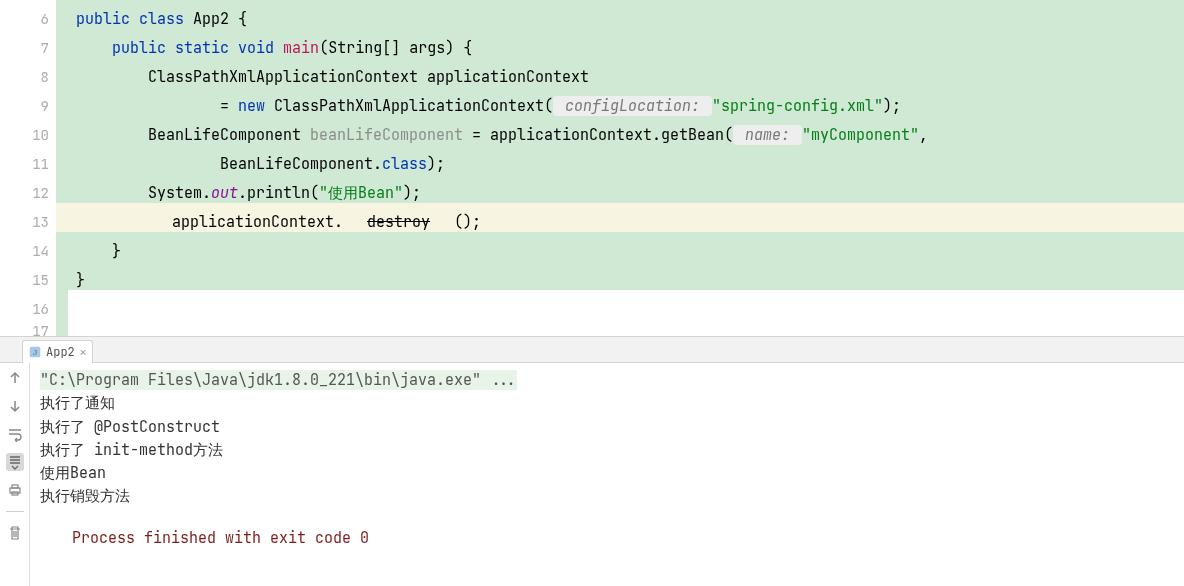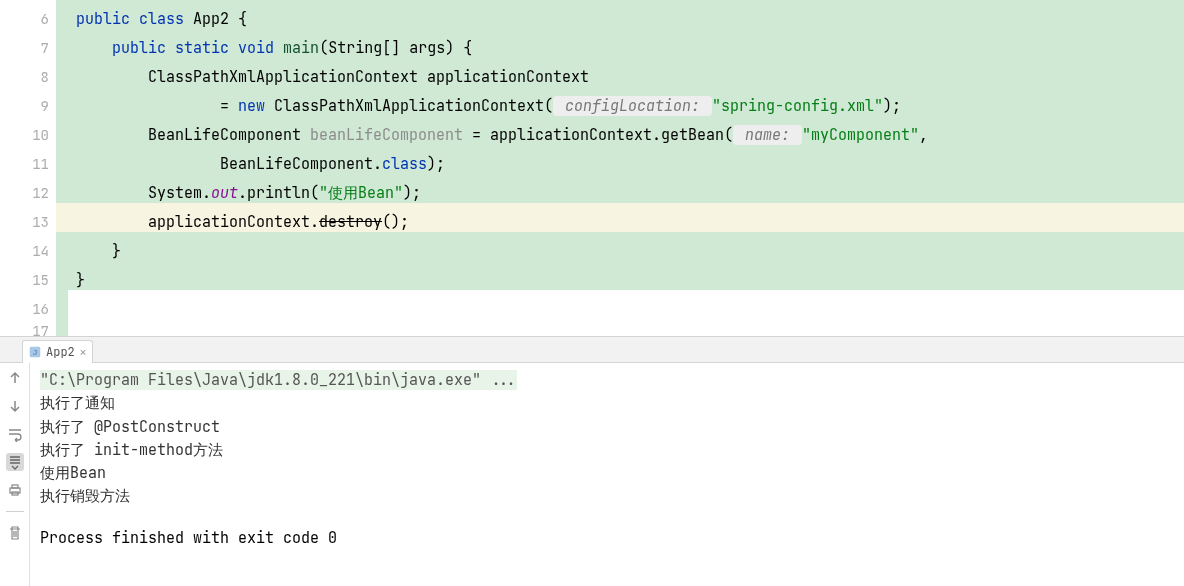--- a/index.html
+++ b/index.html
@@ -3,45 +3,45 @@
 <meta charset="utf-8">
 <style>
   * { margin: 0; padding: 0; box-sizing: border-box; }
   html, body { width: 1184px; height: 586px; font-family: "JetBrains Mono", Menlo, Consolas, monospace; font-size: 15px; background: #fff; overflow: hidden; }
   .editor-area { display: flex; height: 337px; border-bottom: 1px solid #d4d4d4; }
   .gutter { width: 56px; background: #fff; border-right: 1px solid transparent; padding-top: 4px; }
   .gutter-line { display: flex; align-items: center; justify-content: flex-end; height: 29px; padding-right: 6px; color: #adadad; font-size: 14px; position: relative; }
   .code-col { flex: 1; position: relative; }
   .code-line { height: 29px; display: flex; align-items: flex-end; padding-left: 20px; white-space: pre; position: relative; }
   .hl-green-block { background: #cfe9d4; }
-  .hl-yellow { background: #f7f4e1; }
+  .hl-yellow { background: #f7f4e1; gap: 24px; }
   .left-bar   { position:absolute; left:0; top:0; bottom:0; width:12px; background:#cfe9d4; border-right:1px solid #cfe9d4;}
   .kw { color:#0033b3; }
   .cls { color:#000; }
-  .mth { color:#14532d; }
+  .mth { color:#be185d; }
   .str { color:#067d17; }
   .cmt { color:#8c8c8c; font-style:italic;}
   .param-hint { color:#787878; background:#eeeeee; border-radius:4px; padding:0 3px; font-style:italic;}
   .field-italic { color:#871094; font-style:italic;}
   .var-gray { color:#8c8c8c; }
   .strike { text-decoration: line-through; }
   .console-tabs { height: 26px; background:#f2f2f2; border-bottom:1px solid #d4d4d4; display:flex; align-items:center; padding-left:22px; width:100%; position:absolute; top:337px;}
   .tab { display:flex; align-items:center; gap:5px; background:#fff; border:1px solid #d4d4d4; border-bottom:none; padding:3px 6px 3px 6px; font-size:12px; color:#555; border-radius:3px 3px 0 0; margin-top:4px;}
   .tab-close { color:#999; font-size:11px; cursor:pointer;}
   .tab-icon { width:12px; height:12px; display:inline-block; }
   .tab-icon svg { width:100%; height:100%; }
 
   .console-body { display:flex; margin-top:26px; width:100%; height:223px;}
   .console-toolbar { width:30px; background:#fff; border-right:1px solid #e0e0e0; display:flex; flex-direction:column; align-items:center; padding-top:6px; gap:10px;}
   .tool-btn { width:18px; height:18px; color:#6e6e6e; display:flex; align-items:center; justify-content:center; cursor:pointer;}
   .tool-btn svg { width:16px; height:16px; }
   .tool-sep { width:18px; height:1px; background:#d0d0d0; margin:2px 0;}
   .console-out { flex:1; padding:6px 8px 6px 10px; font-size:15px; line-height:1.55; color:#333; background:#fff; overflow:hidden;}
   .cmd-line { background:#e8f4e8; display:inline; color:#555;}
-  .exit-line { color:#000000; margin-top:18px; display:block;}
+  .exit-line { color:#7f1d1d; margin-top:18px; display:block;margin-left:32px;}
 </style>
 </head>
 <body>
 
 <div class="editor-area">
   <div class="gutter">
     <div class="gutter-line">6</div>
     <div class="gutter-line">7</div>
     <div class="gutter-line">8</div>
     <div class="gutter-line">9</div>

